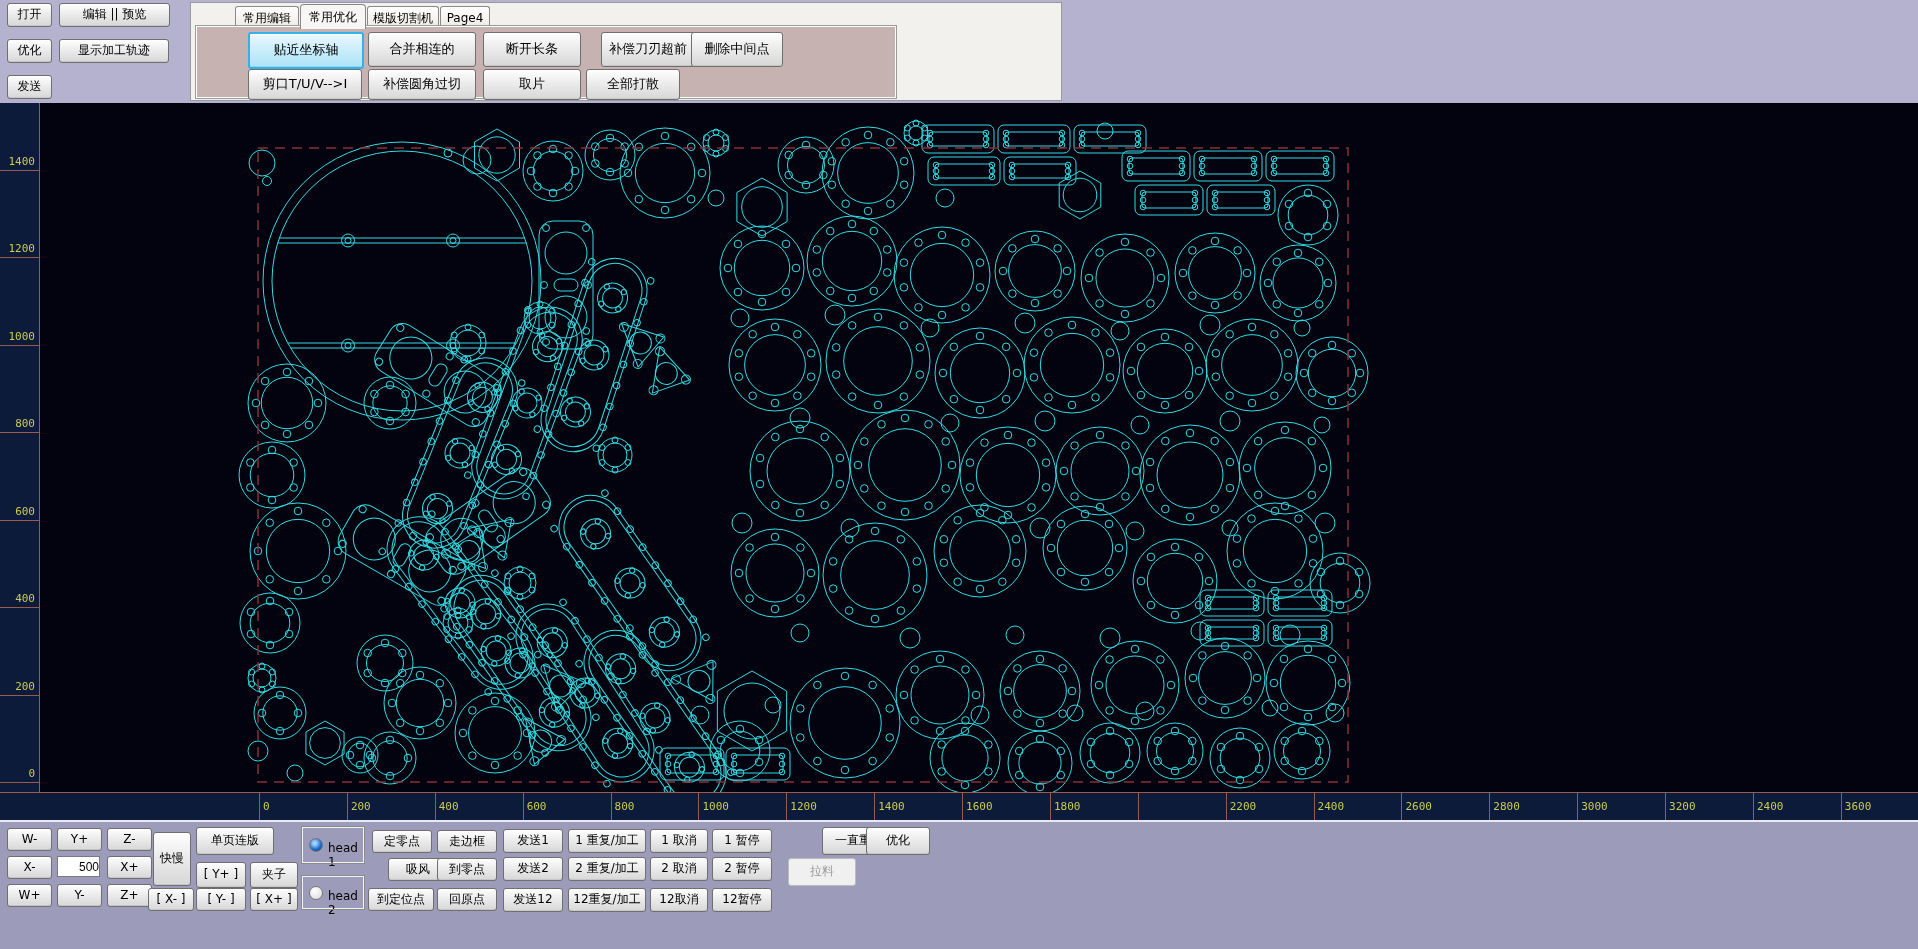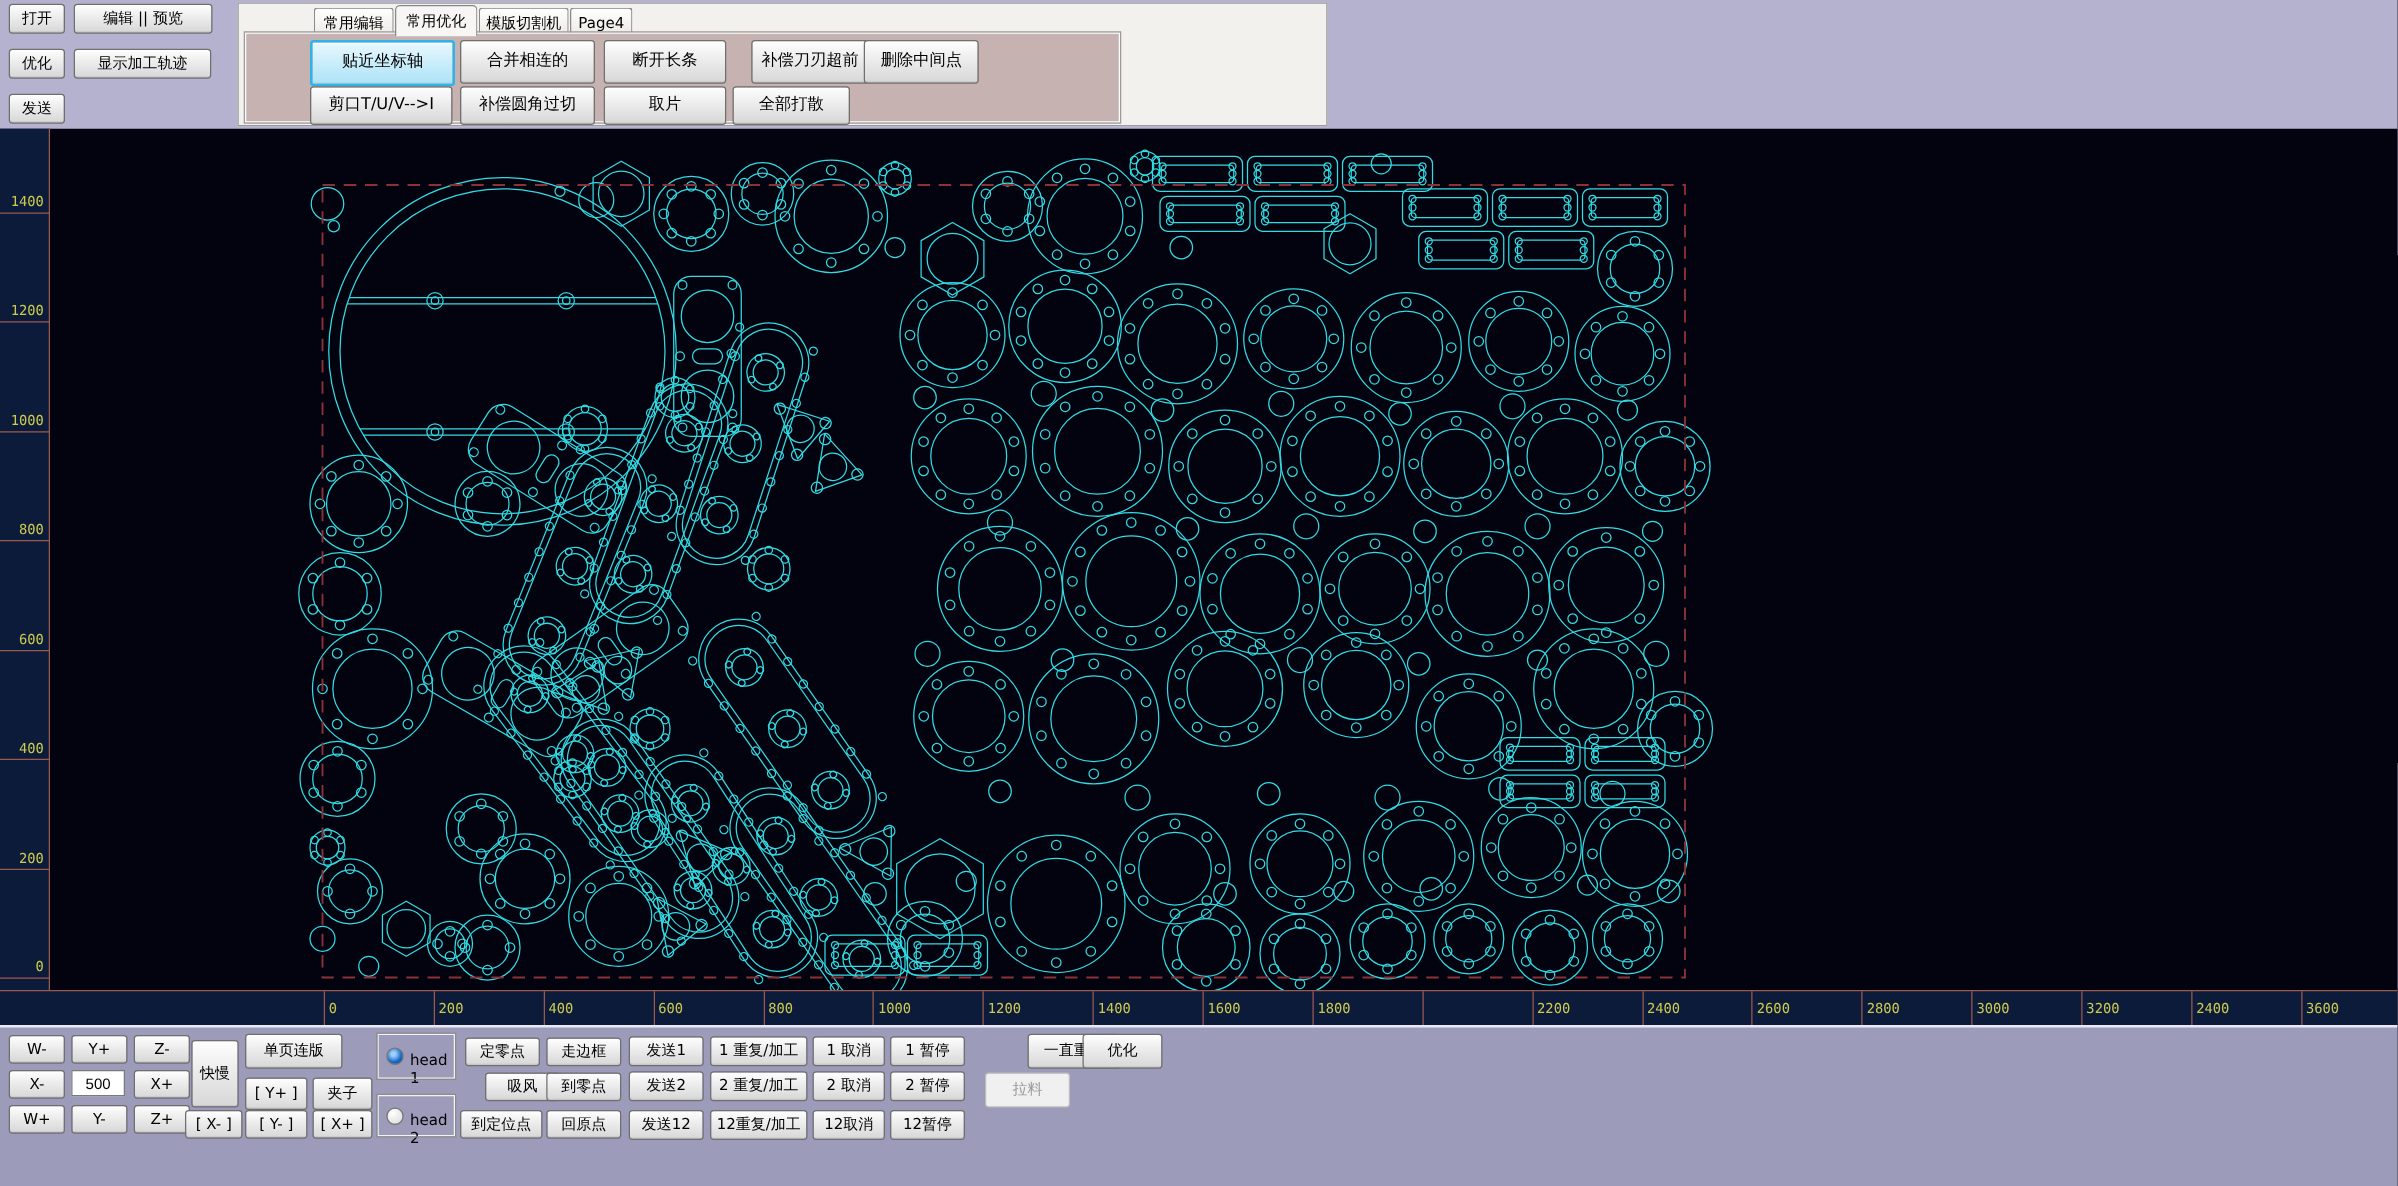--- a/index.html
+++ b/index.html
@@ -31,21 +31,21 @@
   
   #topbar{left:0;top:0;width:1918px;height:103px;background:#b4b2ce;}
   #tabpanel{
     left:190px;top:2px;width:872px;height:99px;background:#f2f1ee;
     border:1px solid #9a9a9a;box-sizing:border-box;
   }
   .tab{
     position:absolute;display:flex;align-items:center;justify-content:center;
     background:linear-gradient(180deg,#ffffff,#ece9e3);
     border:1px solid #898989;border-bottom:none;border-radius:3px 3px 0 0;
-    font-size:12px;color:#000;margin-left:16px;
+    font-size:12px;color:#000;
   }
   .tab.active{background:#f7f6f4;height:24px;z-index:3;border-radius:4px 4px 0 0;}
   #tabbody{
     left:5px;top:23px;width:700px;height:72px;background:#c7b2b2;
     border:1px solid #ffffff;outline:1px solid #9a9a9a;box-sizing:border-box;
   }
   
   #canvas{left:0;top:103px;width:1918px;height:717px;background:#030310;}
   #vruler{left:0;top:0;width:40px;height:689px;background:#0d1b3a;border-right:1px solid #9b5a50;box-sizing:border-box;}
   #hruler{left:0;top:689px;width:1918px;height:28px;background:#0d1b3a;border-top:1px solid #9b5a50;box-sizing:border-box;}
@@ -54,21 +54,21 @@
   .htick{position:absolute;top:0;width:1px;height:27px;background:#9b5a50;}
   .hlabel{position:absolute;top:7px;font:11px "DejaVu Sans Mono",monospace;color:#cbcb4f;}
   #drawing{position:absolute;left:40px;top:0;}
   
   #bottompanel{
     left:0;top:820px;width:1918px;height:129px;background:#9d9bba;
     border-top:2px solid #e9e9f2;box-sizing:border-box;
   }
   #speed-input{
     position:absolute;background:#ffffff;border:1px solid #7a7a7a;
-    font-size:12px;text-align:center;padding:0;box-sizing:border-box;
+    font-size:12px;text-align:right;padding:0;box-sizing:border-box;
   }
   .groupbox{
     position:absolute;border:1px solid #f2f2f2;outline:1px solid #8b8b8b;
     display:flex;align-items:center;background:transparent;padding-left:6px;box-sizing:border-box;
   }
   .radio{
     width:12px;height:12px;border-radius:50%;
     background:radial-gradient(circle at 35% 30%,#ffffff,#d9d9d9);
     border:1px solid #777;display:inline-block;margin-right:5px;flex:none;
   }

